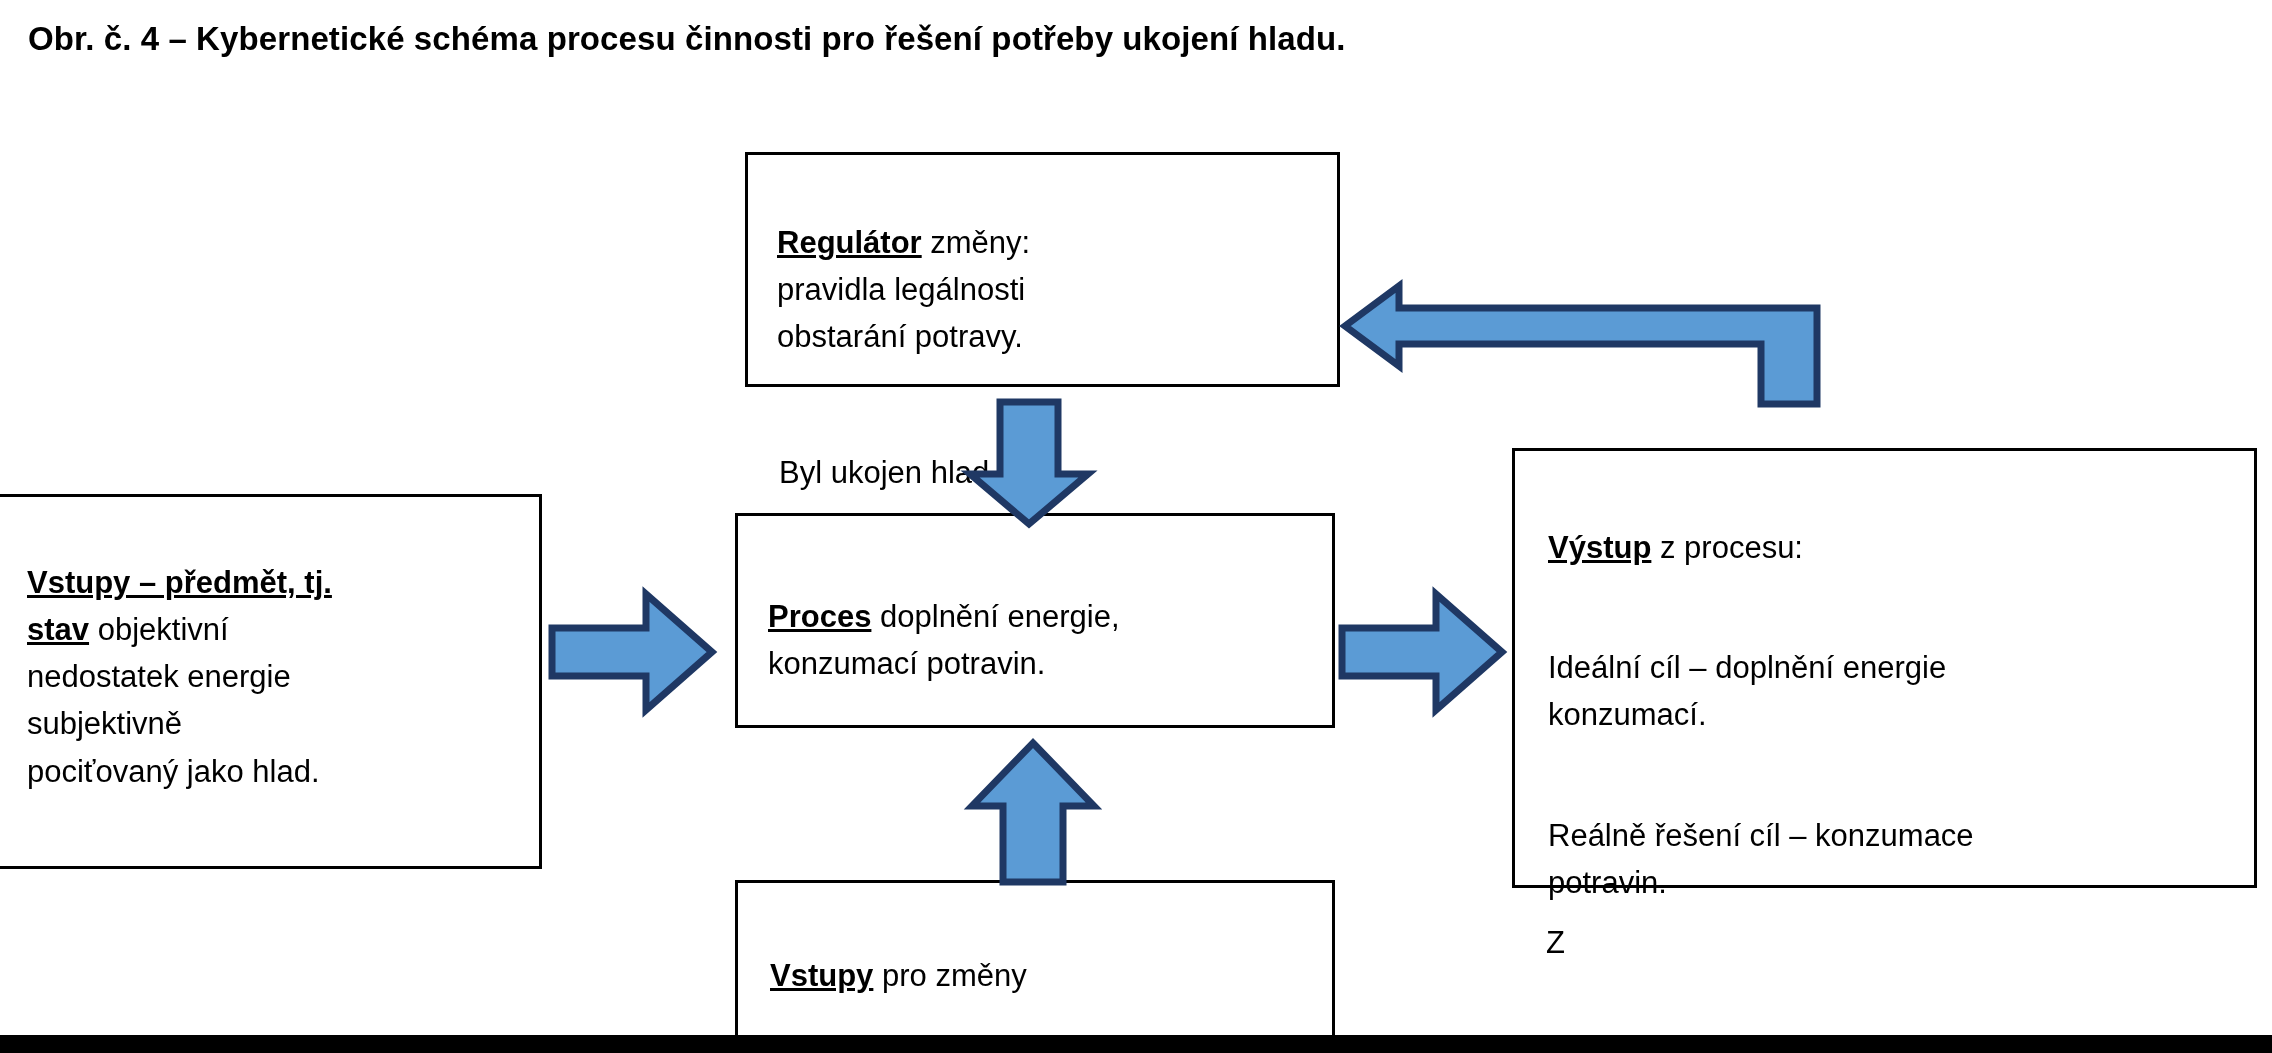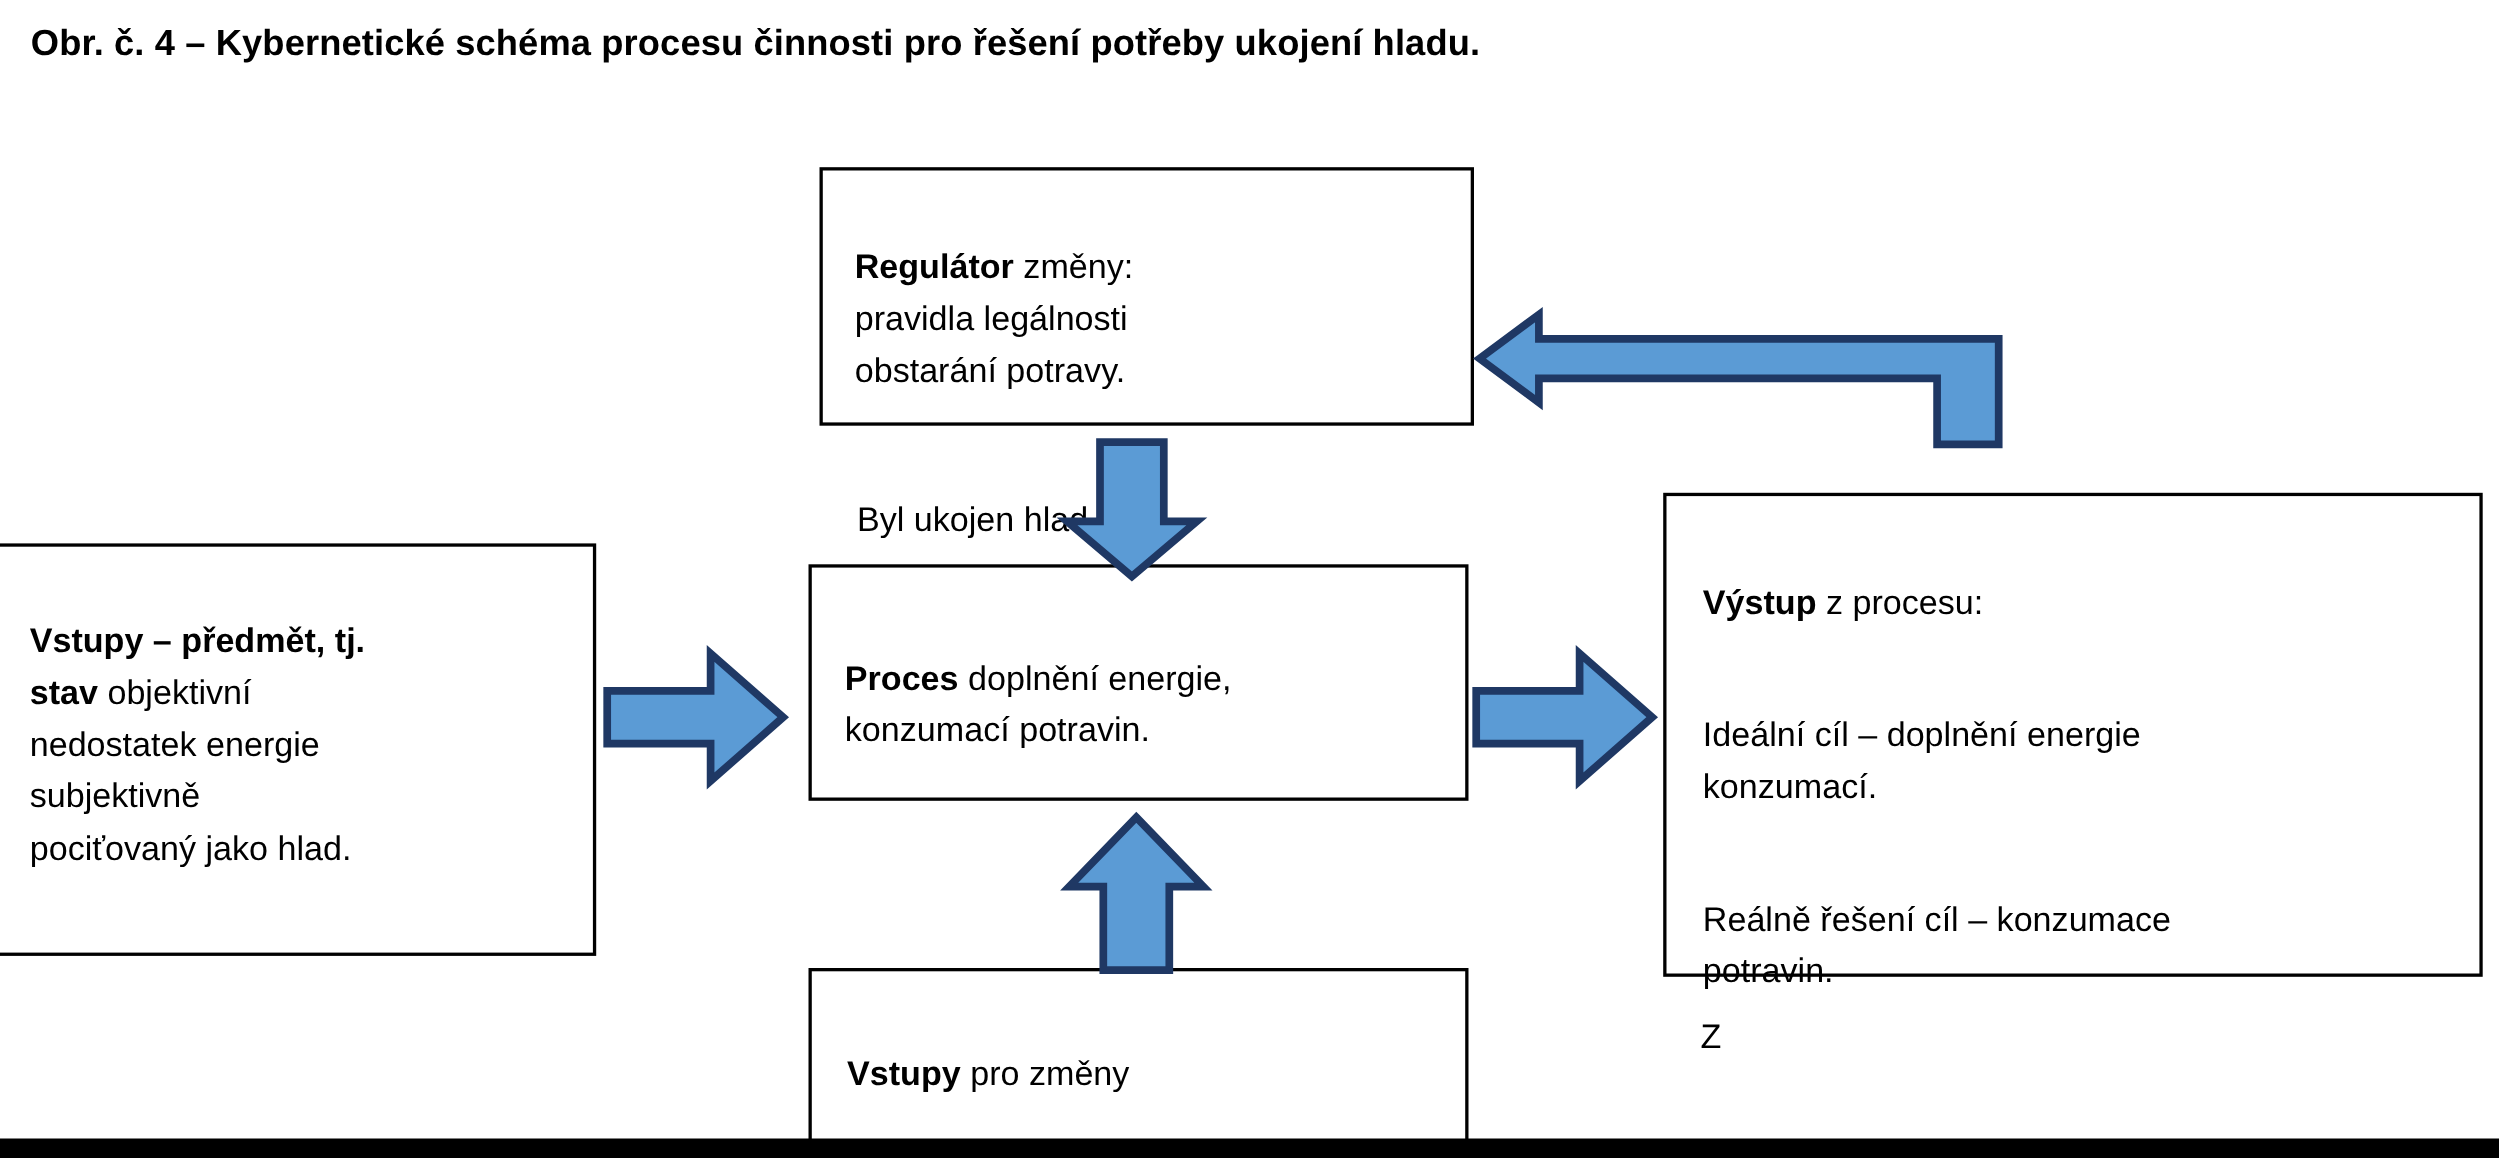--- a/index.html
+++ b/index.html
@@ -41,21 +41,21 @@
     padding: 0;
   }
   .node-text {
     position: absolute;
     box-sizing: border-box;
     font-size: 31px;
     line-height: 1.52;
     color: #000000;
     white-space: pre-line;
   }
-  .node-text b { font-weight: bold; }
+  .node-text b { font-weight: bold; text-decoration: underline; }
 
   
   #regulator-box { left: 745px; top: 152px; width: 595px; height: 235px; }
   #regulator-text { left: 777px; top: 172px; width: 560px; }
 
   
   #process-box { left: 735px; top: 513px; width: 600px; height: 215px; }
   #process-text { left: 768px; top: 546px; width: 570px; }
 
   

